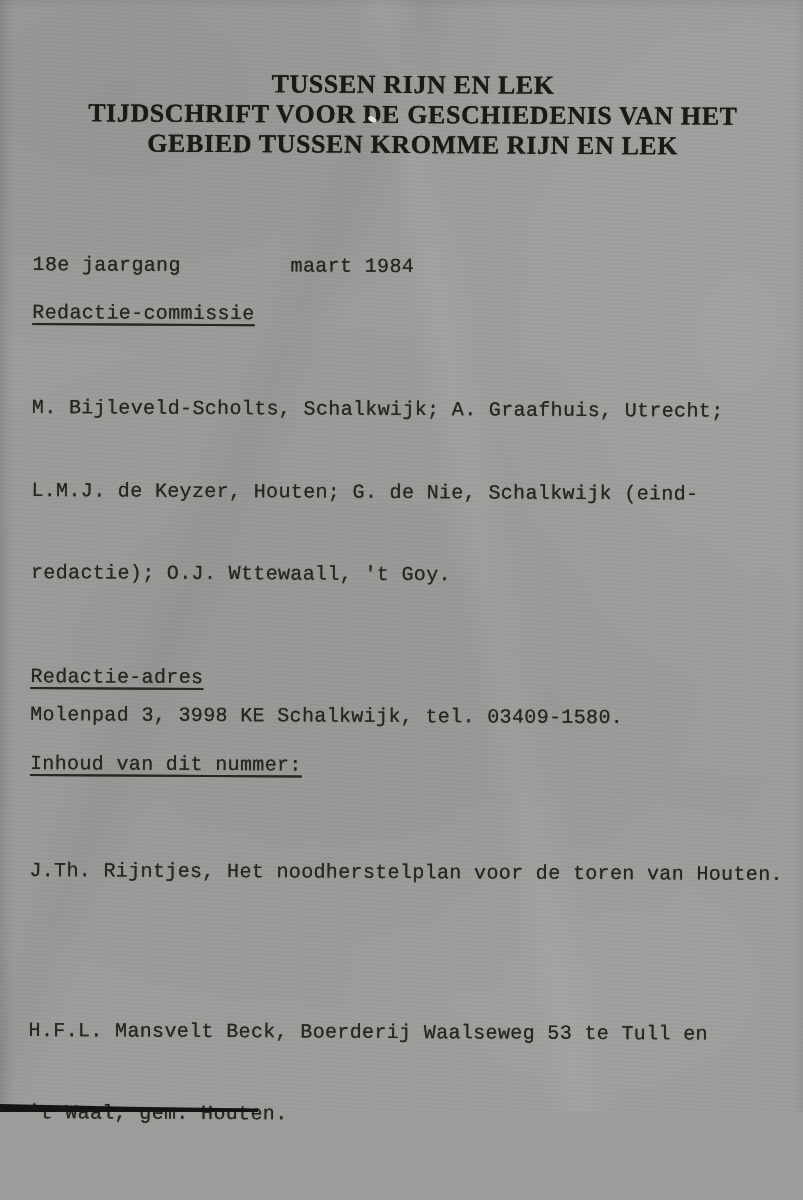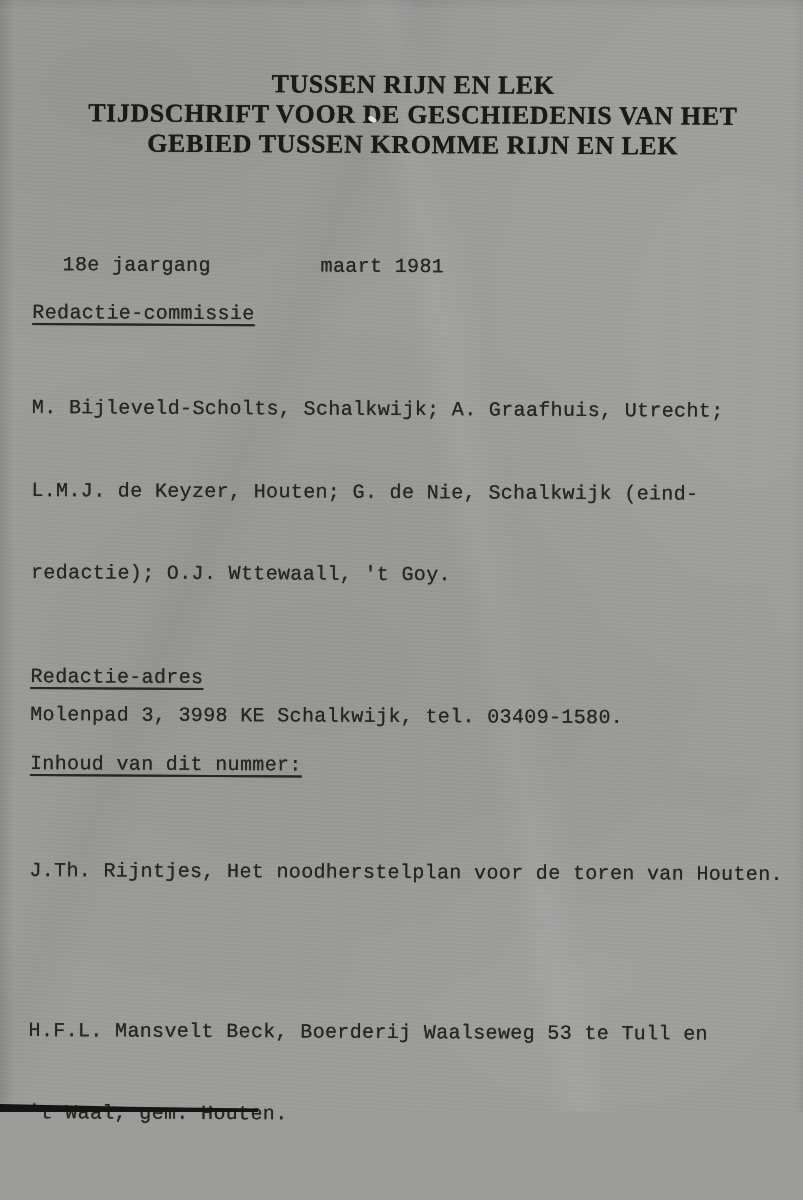--- a/index.html
+++ b/index.html
@@ -52,21 +52,21 @@
     font-size: 20px;
     line-height: 27.5px;
     letter-spacing: 0.35px;
     white-space: pre-wrap;
     text-shadow: 0 0 0.7px rgba(41,38,31,0.85);
   }
   .issue-row {
     margin-top: 93px;
     display: flex;
   }
-  .issue-volume { width: 258px; margin-left: 30px; }
+  .issue-volume { width: 258px; }
   .issue-number { width: 276px; }
   .heading {
     text-decoration: underline;
     text-decoration-thickness: 2px;
     text-underline-offset: 5px;
   }
   .mt-commissie-h { margin-top: 20px; }
   .mt-commissie-p { margin-top: 13px; }
   .mt-adres-h     { margin-top: 21px; }
   .mt-adres-p     { margin-top: 11px; }
@@ -102,21 +102,21 @@
   <div class="content">
 
     <div class="masthead">
       <div>TUSSEN RIJN EN LEK</div>
       <div>TIJDSCHRIFT VOOR DE GESCHIEDENIS VAN HET</div>
       <div>GEBIED TUSSEN KROMME RIJN EN LEK</div>
     </div>
 
     <div class="issue-row body-text">
       <span class="issue-volume">18e jaargang</span>
-      <span class="issue-date">maart 1981</span>
+      <span class="issue-date">maart 1984</span>
     </div>
 
     <div class="body-text heading mt-commissie-h">Redactie-commissie</div>
     <div class="body-text mt-commissie-p">
       <div>M. Bijleveld-Scholts, Schalkwijk; A. Graafhuis, Utrecht;</div>
       <div>L.M.J. de Keyzer, Houten; G. de Nie, Schalkwijk (eind-</div>
       <div>redactie); O.J. Wttewaall, 't Goy.</div>
     </div>
 
     <div class="body-text heading mt-adres-h">Redactie-adres</div>

